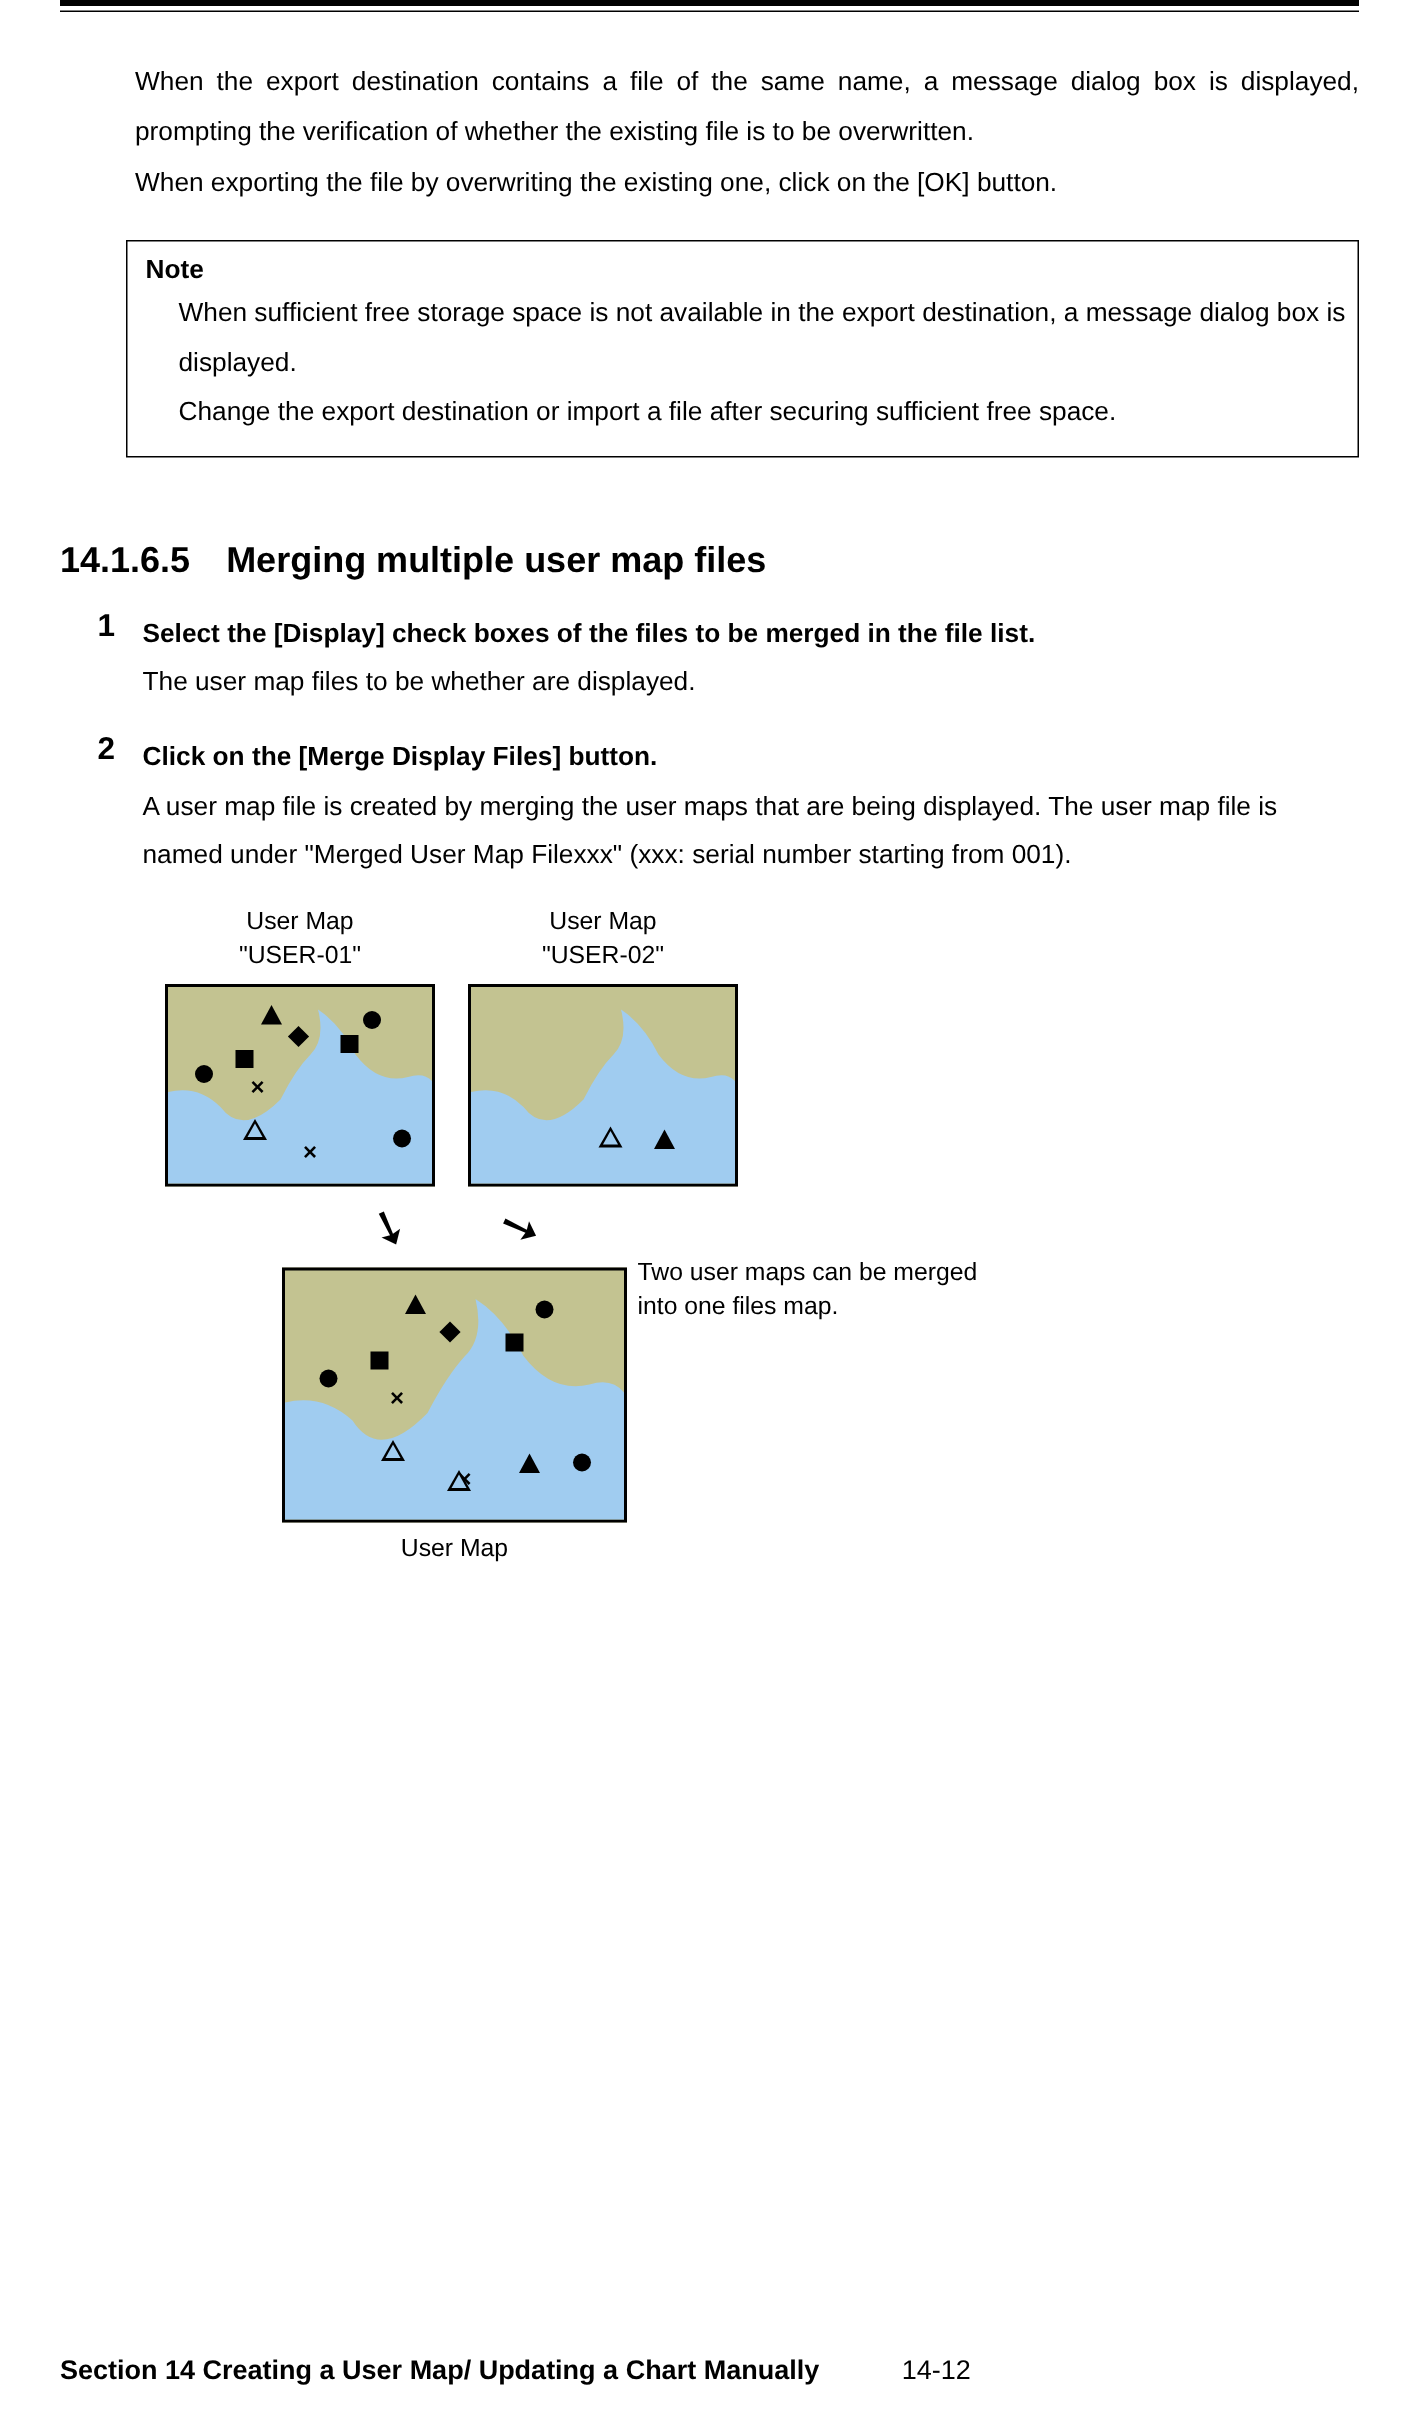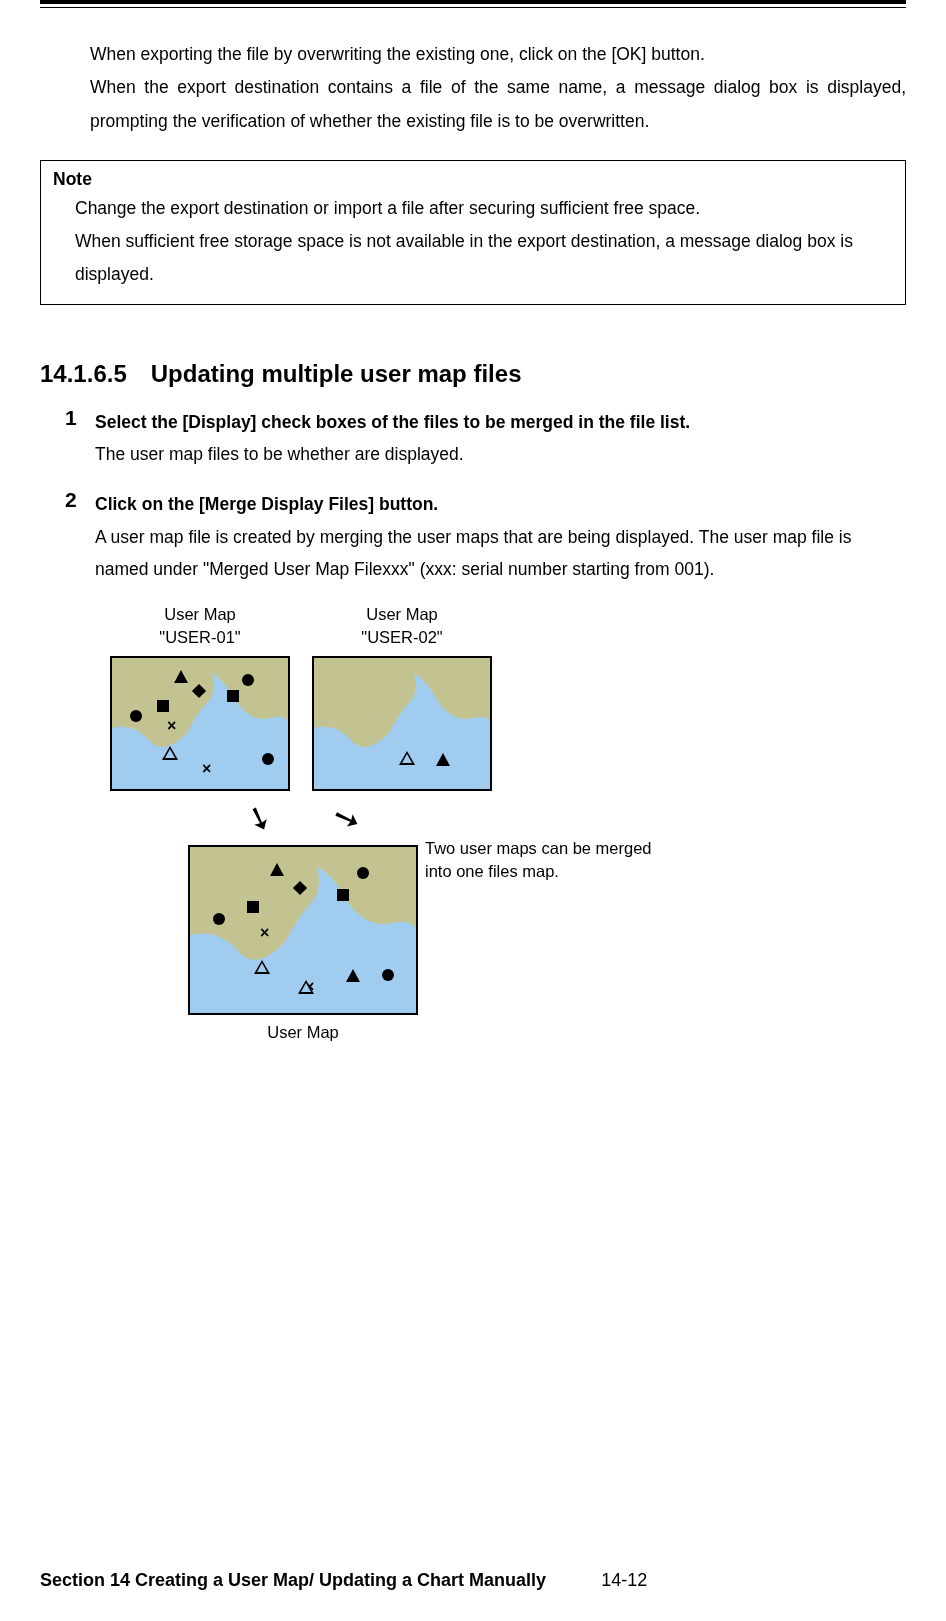--- a/index.html
+++ b/index.html
@@ -24,20 +24,21 @@
       margin-left: 50px;
       font-size: 17.5px;
       line-height: 1.9;
       text-align: justify;
     }
     .note-box {
       border: 1px solid #000;
       margin-top: 22px;
       padding: 8px 4px 12px 12px;
       font-size: 17.5px;
+      margin-left: 44px;
     }
     .note-title {
       font-weight: bold;
       margin-bottom: 2px;
     }
     .note-body {
       margin-left: 22px;
       line-height: 1.9;
     }
     .section-heading {
@@ -153,34 +154,34 @@
     .trioutline::after { content:""; position:absolute; top:3px; left:-5px; width:0; height:0; border-left:5px solid transparent; border-right:5px solid transparent; border-bottom:9px solid #a0ccf0; }
     .trioutline .bang { position:absolute; top:3px; left:-2px; font-size:8px; color:#000; font-weight:bold; }
   </style>
 </head>
 <body>
 
 <div class="page">
   <div class="top-rule"></div>
 
   <div class="intro-text">
+    <div>When the export destination contains a file of the same name, a message dialog box is displayed, prompting the verification of whether the existing file is to be overwritten.</div>
     <div>When exporting the file by overwriting the existing one, click on the [OK] button.</div>
-    <div>When the export destination contains a file of the same name, a message dialog box is displayed, prompting the verification of whether the existing file is to be overwritten.</div>
   </div>
 
   <div class="note-box">
     <div class="note-title">Note</div>
     <div class="note-body">
+      <div>When sufficient free storage space is not available in the export destination, a message dialog box is displayed.</div>
       <div>Change the export destination or import a file after securing sufficient free space.</div>
-      <div>When sufficient free storage space is not available in the export destination, a message dialog box is displayed.</div>
     </div>
   </div>
 
   <div class="section-heading">
-    <span class="num">14.1.6.5</span><span>Updating multiple user map files</span>
+    <span class="num">14.1.6.5</span><span>Merging multiple user map files</span>
   </div>
 
   <div class="step">
     <div class="step-num">1</div>
     <div class="step-body">
       <div class="step-title">Select the [Display] check boxes of the files to be merged in the file list.</div>
       <div>The user map files to be whether are displayed.</div>
     </div>
   </div>
 

